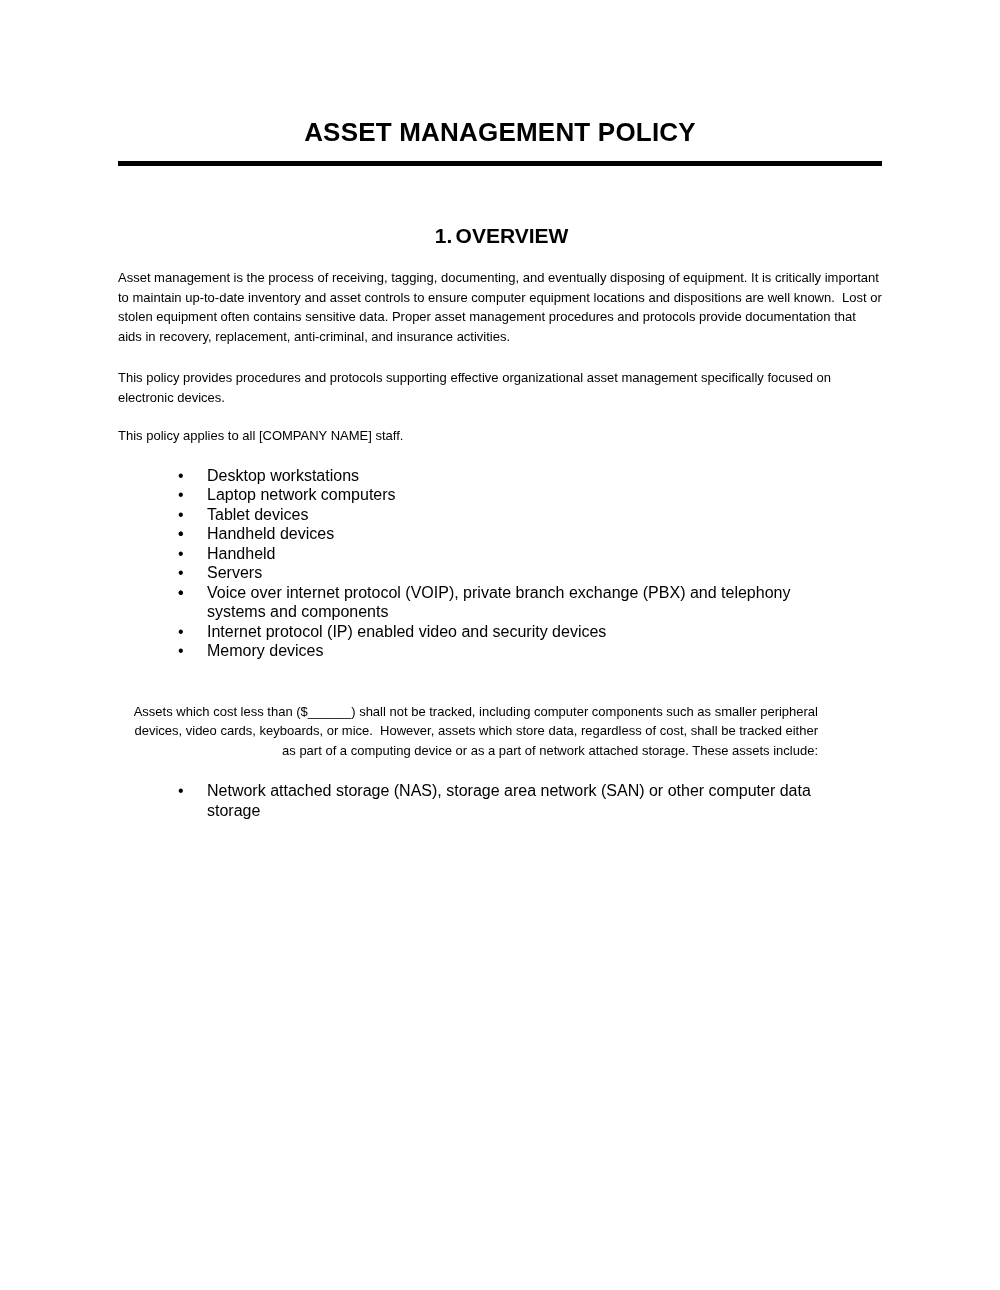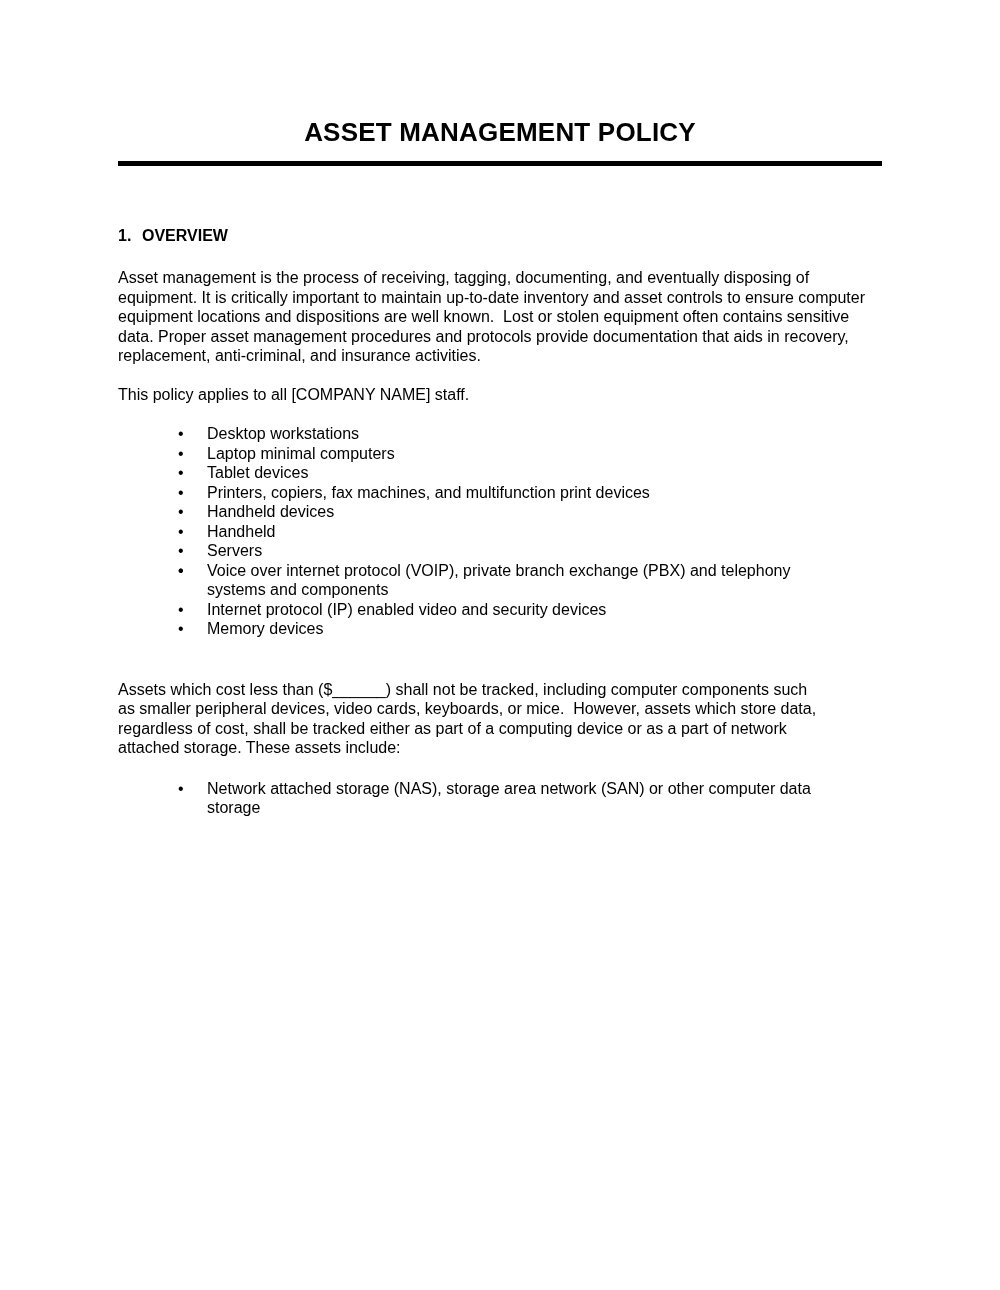--- a/index.html
+++ b/index.html
@@ -27,39 +27,40 @@
     letter-spacing: 0.2px;
   }
   .title-rule {
     margin-top: 13px;
     width: 100%;
     height: 5px;
     background: #000000;
   }
   .sec-heading {
     margin: 56px 0 0 0;
-    font-size: 16px;
+    font-size: 21px;
     line-height: 21px;
     font-weight: bold;
+    text-align: center;
   }
   .sec-heading.m-h1 { margin-top: 59px; }
   .sec-heading.m-h2 { margin-top: 52px; }
   .sec-num {
     display: inline-block;
     width: 24px;
   }
   .para {
     margin: 22px 0 0 0;
-    font-size: 16px;
+    font-size: 13px;
     line-height: 19.5px;
     white-space: pre-wrap;
     width: 764px;
   }
   .para.tight { margin-top: 19px; }
-  .para.p4 { margin-top: 41px; width: 700px; }
+  .para.p4 { margin-top: 41px; width: 700px; text-align: right; }
   .bullets {
     list-style: none;
     margin: 20px 0 0 89px;
     padding: 0;
     width: 610px;
     font-size: 16px;
     line-height: 19.5px;
   }
   .bullets.s4 { margin-top: 21px; }
   .bullets li {
@@ -81,29 +82,30 @@
   <div class="title-rule"></div>
 
   <section>
     <div class="sec-heading m-h1">
       <span class="sec-num">1.</span><span>OVERVIEW</span>
     </div>
     <p class="para">Asset management is the process of receiving, tagging, documenting, and eventually disposing of equipment. It is critically important to maintain up-to-date inventory and asset controls to ensure computer equipment locations and dispositions are well known.  Lost or stolen equipment often contains sensitive data. Proper asset management procedures and protocols provide documentation that aids in recovery, replacement, anti-criminal, and insurance activities.</p>
   </section>
 
   <section>
+    <p class="para">This policy provides procedures and protocols supporting effective organizational asset management specifically focused on electronic devices.</p>
     <p class="para tight">This policy applies to all [COMPANY NAME] staff.</p>
   </section>
 
   <section>
     <ul class="bullets">
       <li><span class="dot">•</span><span>Desktop workstations</span></li>
-      <li><span class="dot">•</span><span>Laptop minimal computers</span></li>
+      <li><span class="dot">•</span><span>Laptop network computers</span></li>
       <li><span class="dot">•</span><span>Tablet devices</span></li>
-      <li><span class="dot">•</span><span>Printers, copiers, fax machines, and multifunction print devices</span></li>
+      <li><span class="dot">•</span></li>
       <li><span class="dot">•</span><span>Handheld devices</span></li>
       <li><span class="dot">•</span><span>Handheld</span></li>
       <li><span class="dot">•</span><span>Servers</span></li>
       <li><span class="dot">•</span></li>
       <li><span class="dot">•</span><span>Voice over internet protocol (VOIP), private branch exchange (PBX) and telephony systems and components</span></li>
       <li><span class="dot">•</span><span>Internet protocol (IP) enabled video and security devices</span></li>
       <li><span class="dot">•</span><span>Memory devices</span></li>
     </ul>
   </section>
 

